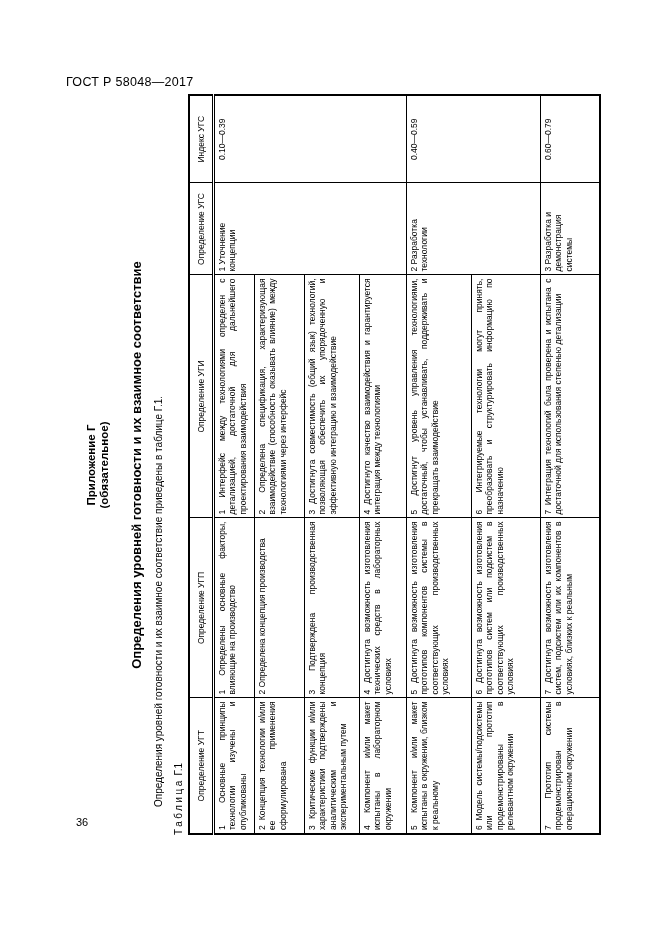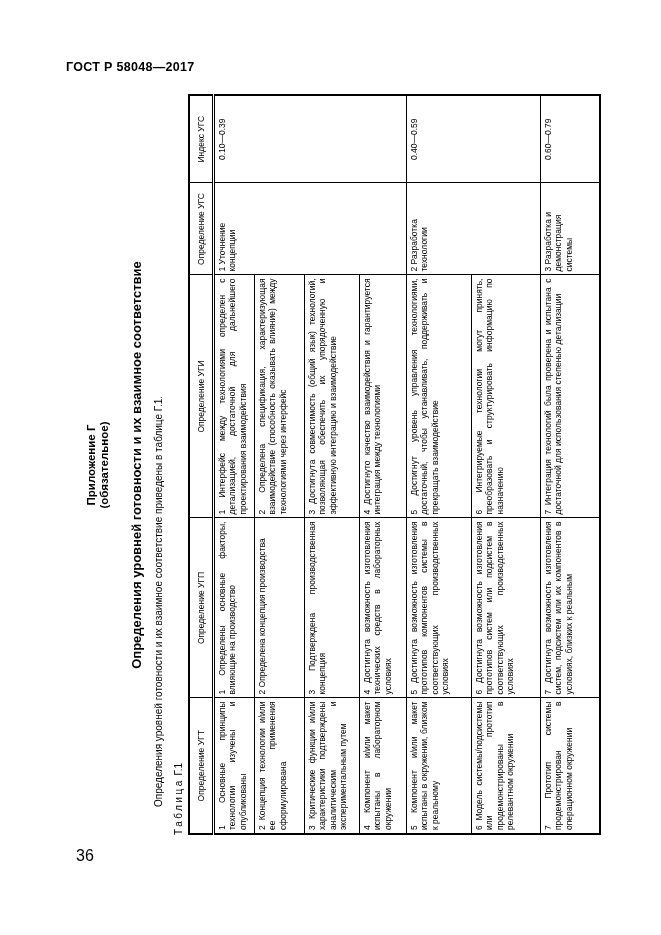--- a/index.html
+++ b/index.html
@@ -3,26 +3,26 @@
 <meta charset="utf-8">
 <style>
   html,body{margin:0;padding:0;}
   body{
     width:661px;height:935px;position:relative;overflow:hidden;
     background:#ffffff;color:#000;
     font-family:"Liberation Sans","DejaVu Sans",sans-serif;
     -webkit-font-smoothing:antialiased;
   }
   .doc-header{
-    position:absolute;left:66px;top:60px;
-    font-size:12.5px;font-weight:bold;letter-spacing:.3px;
+    position:absolute;left:66px;top:75px;
+    font-size:12.5px;font-weight:normal;letter-spacing:.3px;
   }
   .page-number{
-    position:absolute;left:76px;top:847px;
-    font-size:16px;
+    position:absolute;left:76px;top:816px;
+    font-size:11px;
   }
   
   .rot{
     position:absolute;left:83px;top:835px;width:740px;height:524px;
     transform:rotate(-90deg);transform-origin:0 0;
   }
   .app-title{ text-align:center;font-size:11.5px;font-weight:bold;line-height:13px;margin:0;padding-top:2px;}
   .app-sub{   text-align:center;font-size:11.5px;font-weight:bold;line-height:13px;margin:0;}
   .sec-title{ text-align:center;font-size:13px;font-weight:bold;line-height:15px;margin:18px 0 0 0;}
   .intro{     font-size:10px;line-height:12px;margin:9px 0 0 0;text-indent:28px;}

